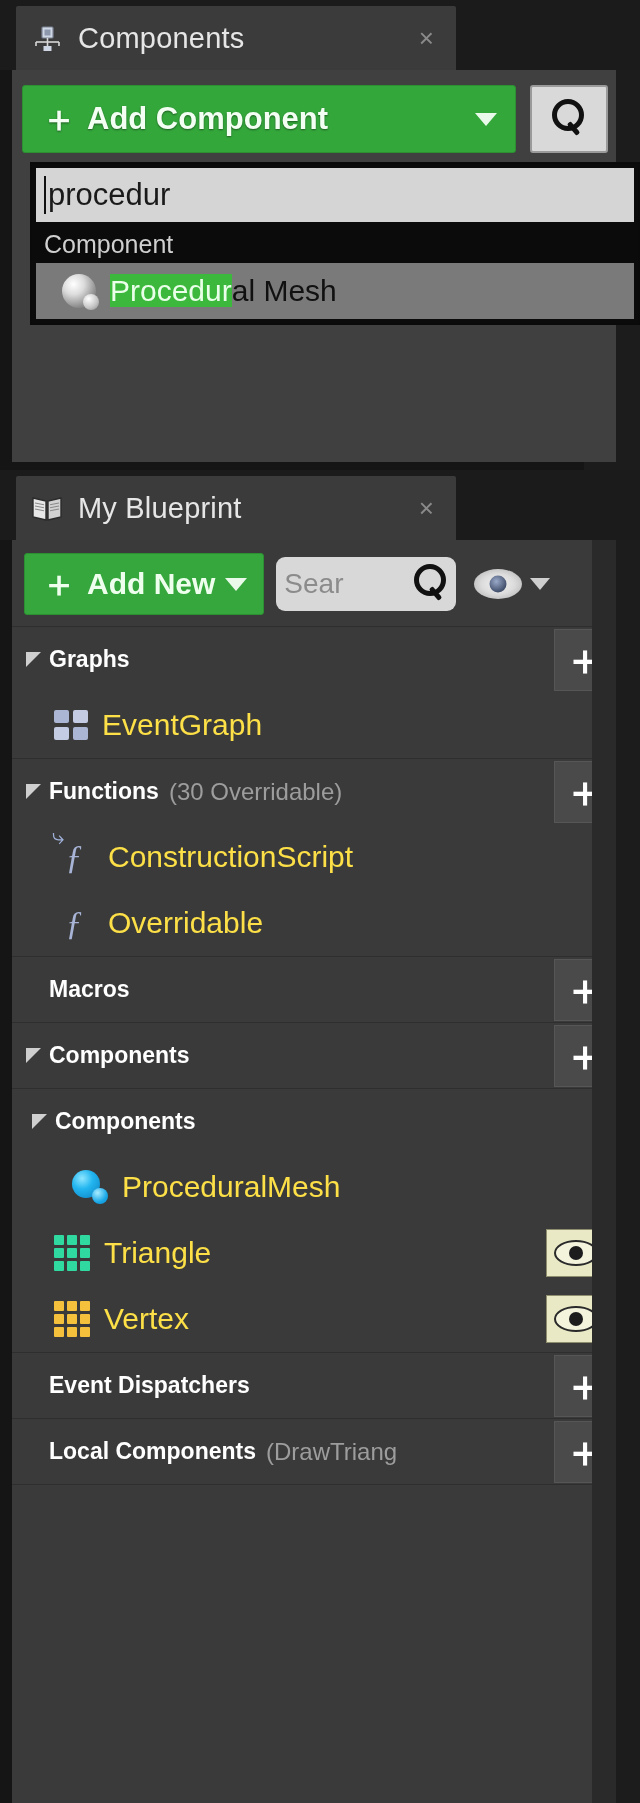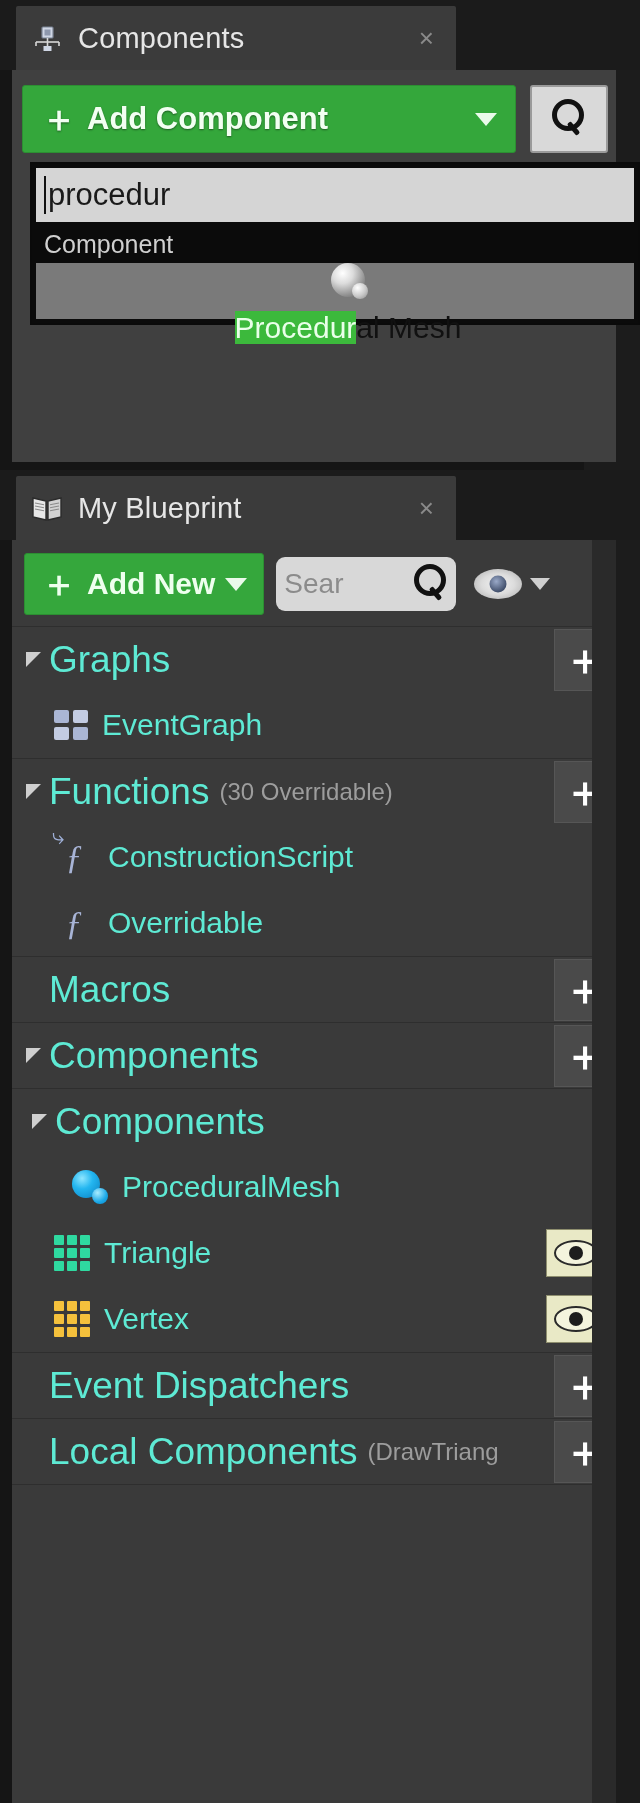--- a/index.html
+++ b/index.html
@@ -75,21 +75,21 @@
   .dd-search {
     background: #d5d5d5; height: 54px;
     display: flex; align-items: center; padding: 0 8px;
   }
   .dd-caret { width: 2px; height: 38px; background: #111; margin-right: 2px; }
   .dd-search-text { color: #1a1a1a; font-size: 31px; }
   .dd-section { color: #cfcfcf; font-size: 25px; padding: 8px 2px 4px 8px;
                 background: #0b0b0b; }
   .dd-item {
     background: #7a7a7a; height: 56px;
-    display: flex; align-items: center; padding-left: 26px; gap: 14px; flex-direction: column;
+    display: flex; align-items: center; padding-left: 26px; gap: 14px;
   }
   .sphere-icon {
     width: 34px; height: 34px; border-radius: 50%; flex: 0 0 34px;
     background: radial-gradient(circle at 34% 30%, #ffffff 0%, #dcdcdc 32%, #8d8d8d 70%, #5a5a5a 100%);
     position: relative;
   }
   .sphere-icon::after {
     content: ""; position: absolute; right: -3px; bottom: -2px;
     width: 16px; height: 16px; border-radius: 50%;
     background: radial-gradient(circle at 35% 30%, #fff, #c8c8c8 55%, #8a8a8a 100%);
@@ -139,35 +139,35 @@
     border-top: 1px solid #2e2e2e;
     background: #3a3a3a;
   }
   .tri {
     width: 0; height: 0; flex: 0 0 auto;
     border-top: 15px solid #cfcfcf;
     border-right: 15px solid transparent;
     margin-right: 8px;
   }
   .tri.spacer { border: none; width: 15px; margin-right: 8px; }
-  .section-label { color: #5eead4; font-size: 37px; font-weight: normal; }
+  .section-label { color: #ffffff; font-size: 23px; font-weight: bold; }
   .section-sub { color: #9d9d9d; font-size: 24px; margin-left: 10px;
                  white-space: nowrap; overflow: hidden; }
   .plus-box {
     margin-left: auto; width: 62px; height: 62px; flex: 0 0 62px;
     background: #4a4a4a; border: 1px solid #565656;
     display: flex; align-items: center; justify-content: center;
     color: #fff; font-size: 42px; font-weight: bold; line-height: 1;
   }
   .item-row {
     display: flex; align-items: center; height: 66px;
     padding-left: 42px; background: #3a3a3a;
   }
   .item-row.indent2 { padding-left: 60px; }
-  .item-label { color: #5eead4; font-size: 30px; margin-left: 14px; }
+  .item-label { color: #fde047; font-size: 30px; margin-left: 14px; }
   .sub-header { padding-left: 20px; }
 
   .icon-eventgraph { width: 34px; height: 30px; flex: 0 0 34px; position: relative; }
   .icon-eventgraph i {
     position: absolute; background: #aab6d4; border-radius: 2px; display: block;
   }
   .icon-eventgraph i:nth-child(1){ left:0; top:0; width:15px; height:13px; }
   .icon-eventgraph i:nth-child(2){ left:19px; top:0; width:15px; height:13px; background:#c3cce2; }
   .icon-eventgraph i:nth-child(3){ left:0; top:17px; width:15px; height:13px; background:#c3cce2; }
   .icon-eventgraph i:nth-child(4){ left:19px; top:17px; width:15px; height:13px; }

